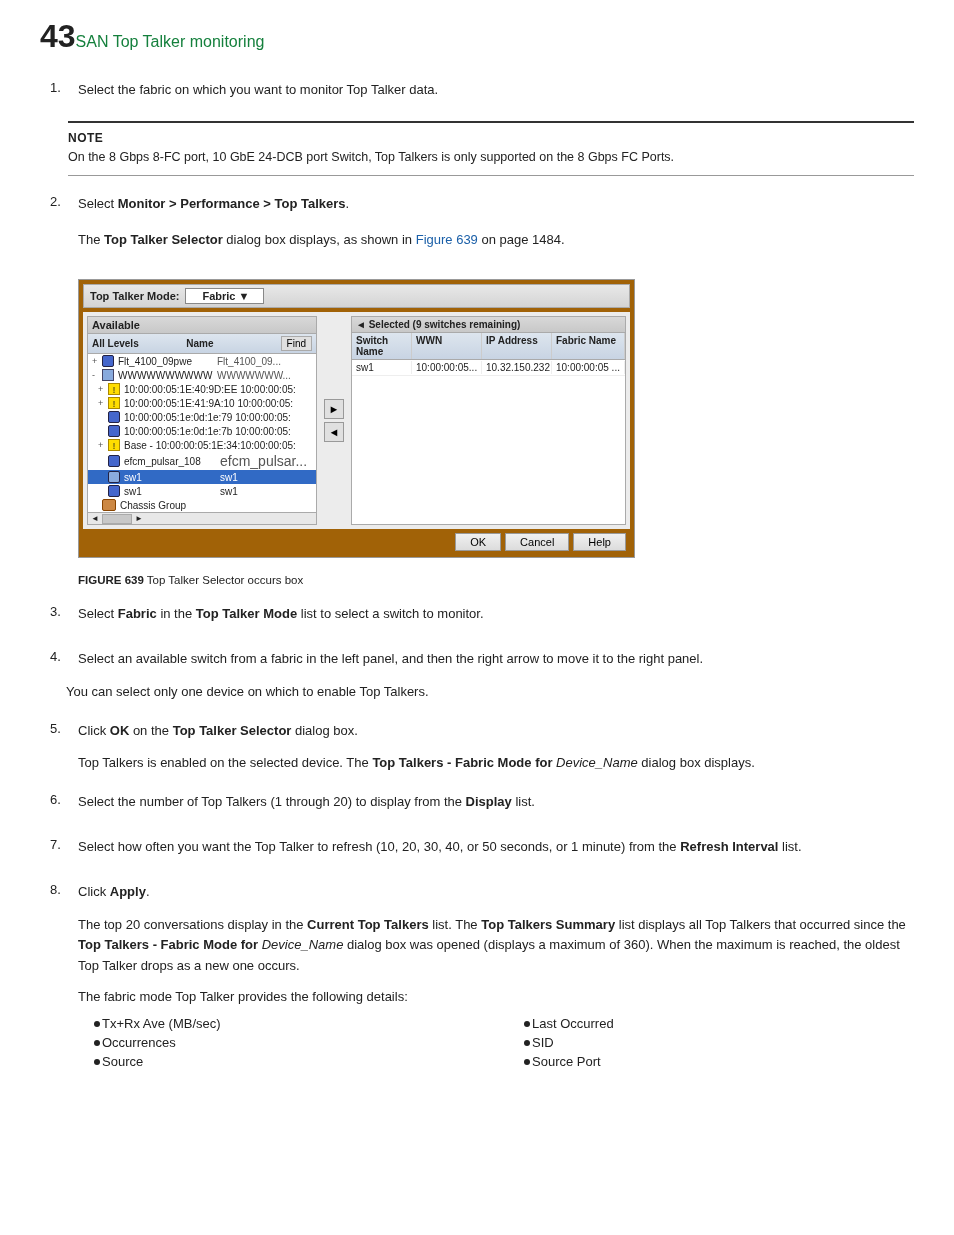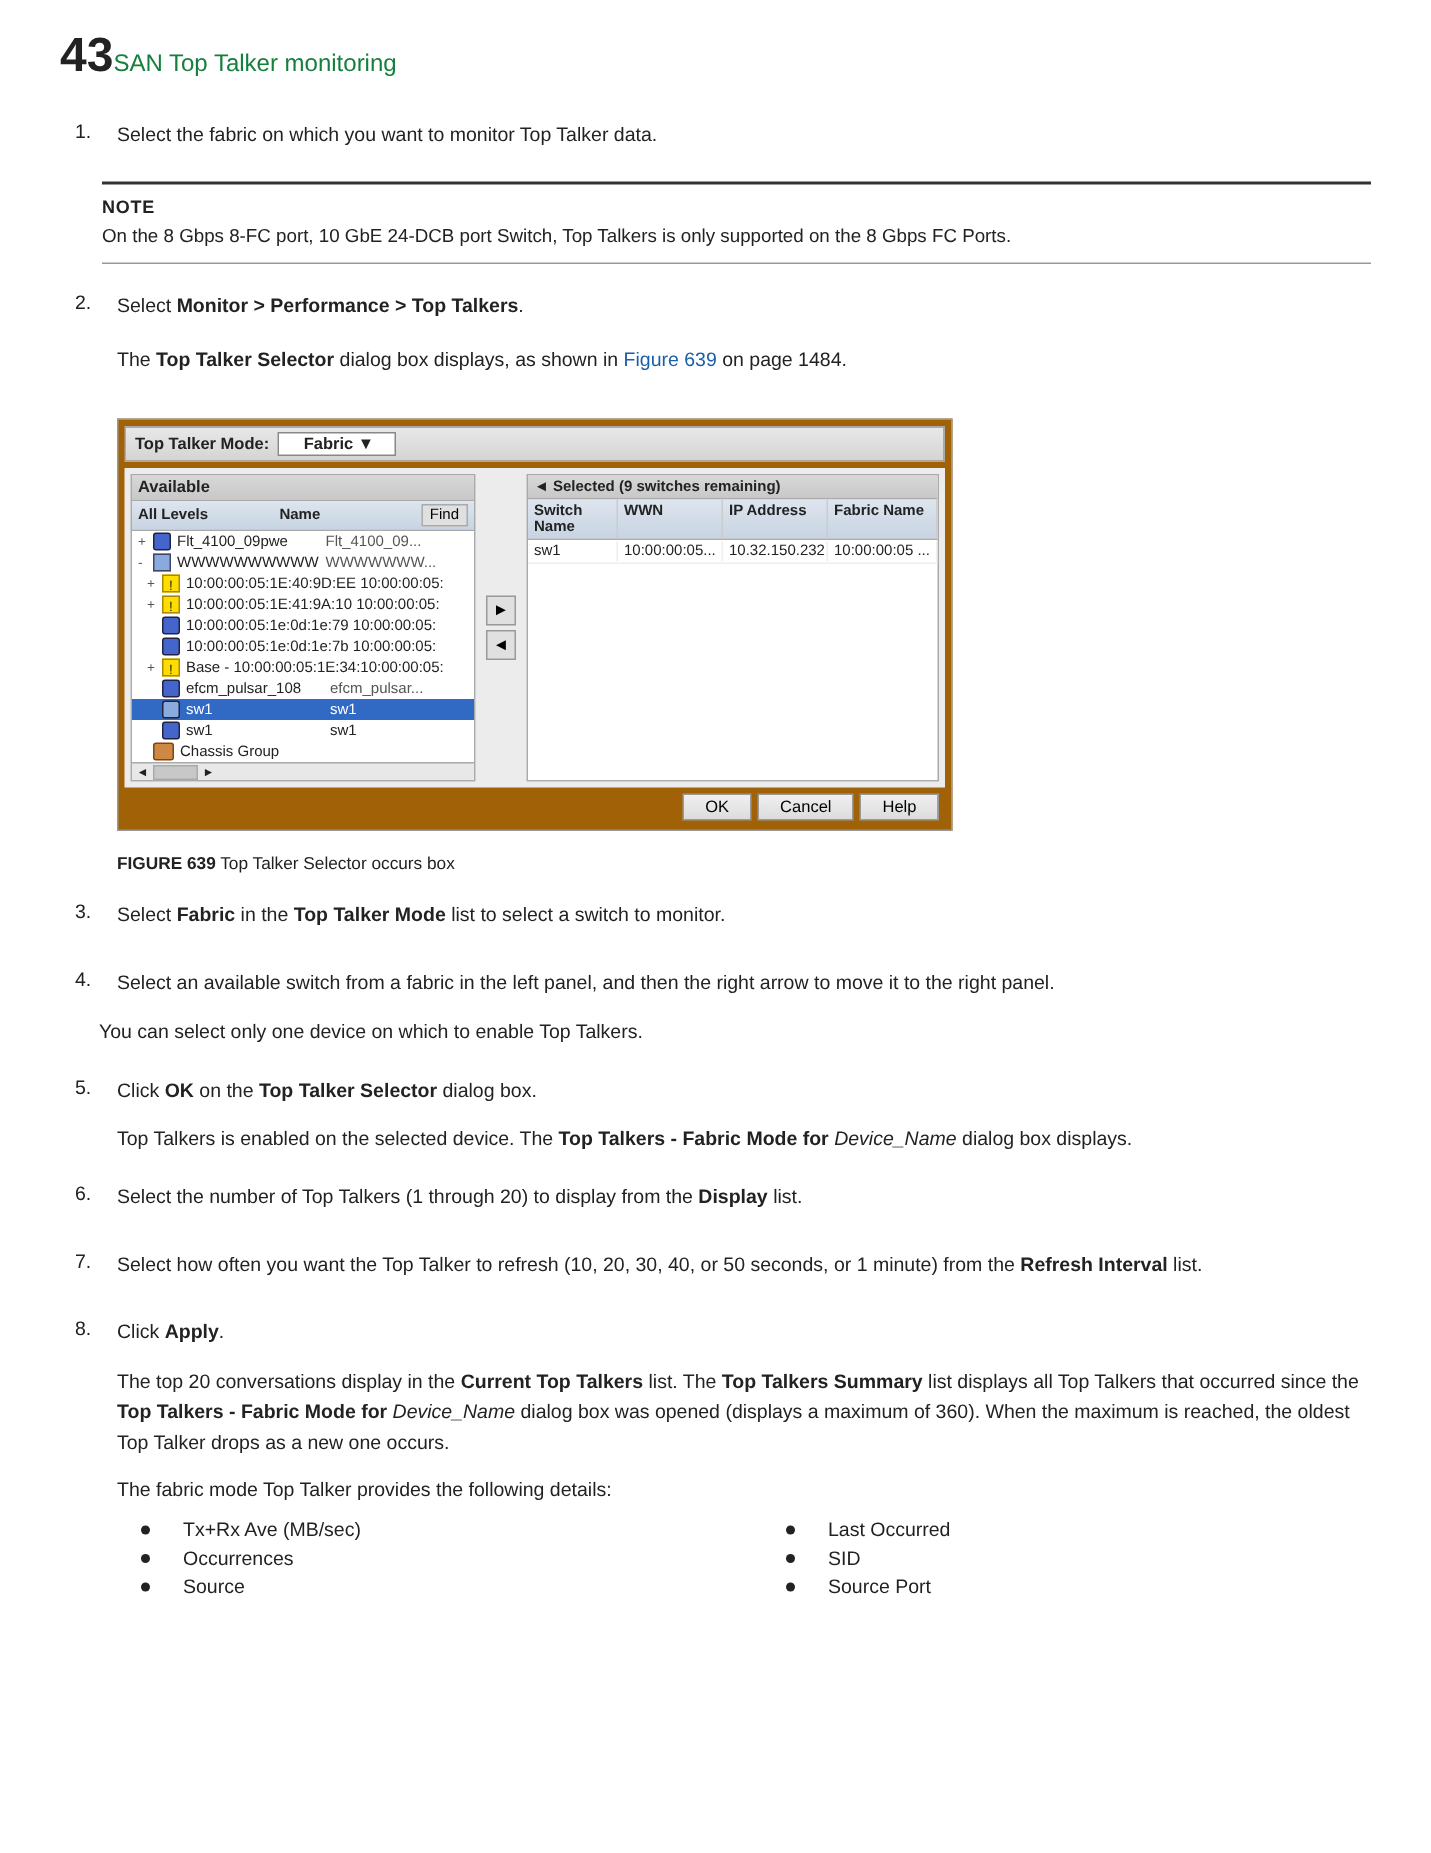--- a/index.html
+++ b/index.html
@@ -256,21 +256,21 @@
     .bullet-list {
       list-style: none;
       margin: 8px 0 8px 16px;
       display: grid;
       grid-template-columns: 1fr 1fr;
       gap: 4px 40px;
     }
     .bullet-list li {
       display: flex;
       align-items: flex-start;
-      gap: 22px;
+      gap: 2px;
       font-size: 13px;
     }
     .bullet-dot {
       display: inline-block;
       width: 6px;
       height: 6px;
       background: #222;
       border-radius: 50%;
       margin-top: 5px;
       flex-shrink: 0;
@@ -373,21 +373,21 @@
           </div>
           <div class="tree-item tree-indent">
             <span style="width:8px;font-size:9px;color:#555;">+</span>
             <span class="icon-warn">!</span>
             <span style="font-size:10px;">Base - 10:00:00:05:1E:34:10:00:00:05:</span>
           </div>
           <div class="tree-item tree-indent">
             <span style="width:8px;font-size:9px;color:#555;"></span>
             <span class="icon-switch"></span>
             <span style="font-size:10px; flex:1;">efcm_pulsar_108</span>
-            <span style="font-size:10px; color:#555; flex:1;">efcm_pulsar...</span>
+            <span style="font-size:14px; color:#555; flex:1;">efcm_pulsar...</span>
           </div>
           <div class="tree-item tree-indent selected">
             <span style="width:8px;font-size:9px;color:#fff;"></span>
             <span class="icon-switch" style="background:#8aabdd;"></span>
             <span style="font-size:10px; flex:1;">sw1</span>
             <span style="font-size:10px; flex:1;">sw1</span>
           </div>
           <div class="tree-item tree-indent">
             <span style="width:8px;font-size:9px;color:#555;"></span>
             <span class="icon-switch"></span>

